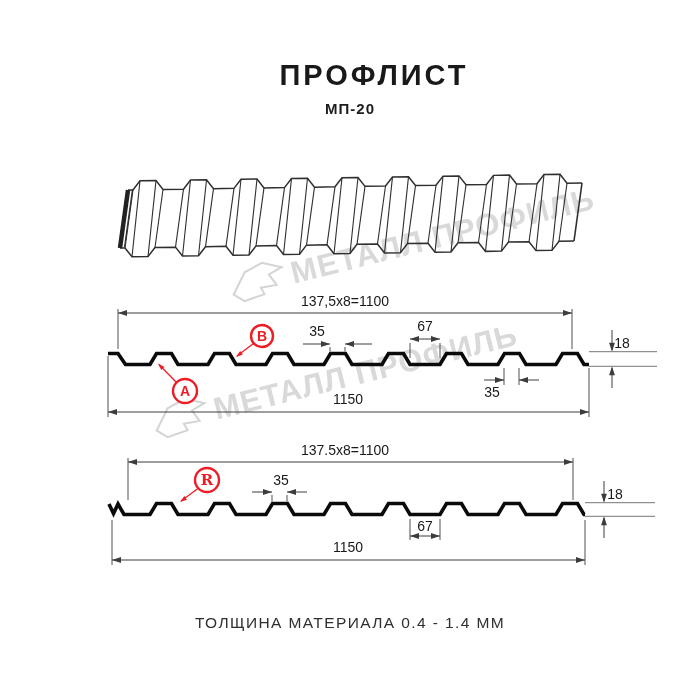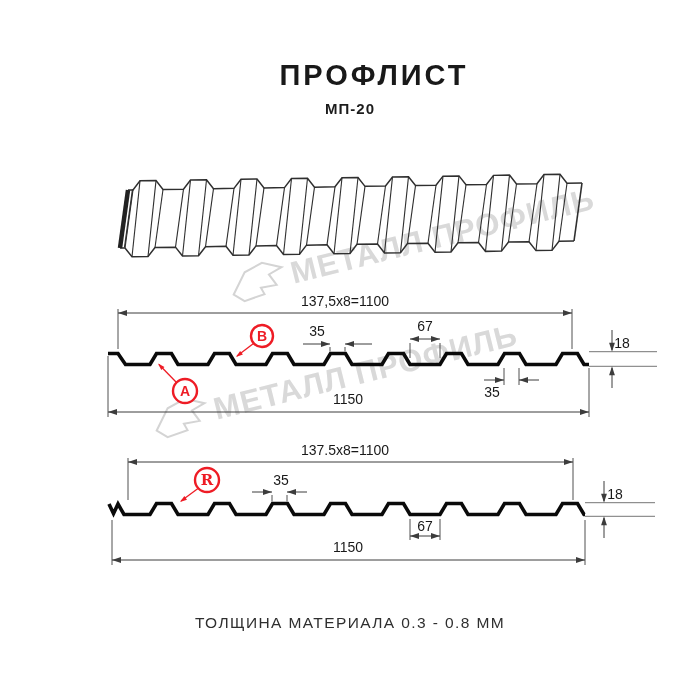--- a/index.html
+++ b/index.html
@@ -163,14 +163,14 @@
         <text x="615" y="499" class="dimtxt" text-anchor="middle">18</text>
         <line x1="112" y1="520" x2="112" y2="565" stroke="#3c3c3c" stroke-width="0.9"></line>
         <line x1="585" y1="520" x2="585" y2="565" stroke="#3c3c3c" stroke-width="0.9"></line>
         <line x1="112" y1="560" x2="585" y2="560" stroke="#3c3c3c" stroke-width="1"></line>
         <path d="M0 0 L-9 -2.88 L-9 2.88 Z" fill="#3c3c3c" transform="translate(112,560) rotate(180)"></path>
         <path d="M0 0 L-9 -2.88 L-9 2.88 Z" fill="#3c3c3c" transform="translate(585,560) rotate(0)"></path>
         <text x="348" y="552" class="dimtxt" text-anchor="middle">1150</text>
       </g>
   </svg>
 
-  <div class="footer">ТОЛЩИНА МАТЕРИАЛА 0.3 - 0.8 ММ</div>
+  <div class="footer">ТОЛЩИНА МАТЕРИАЛА 0.4 - 1.4 ММ</div>
 </div>
 
 </body></html>

